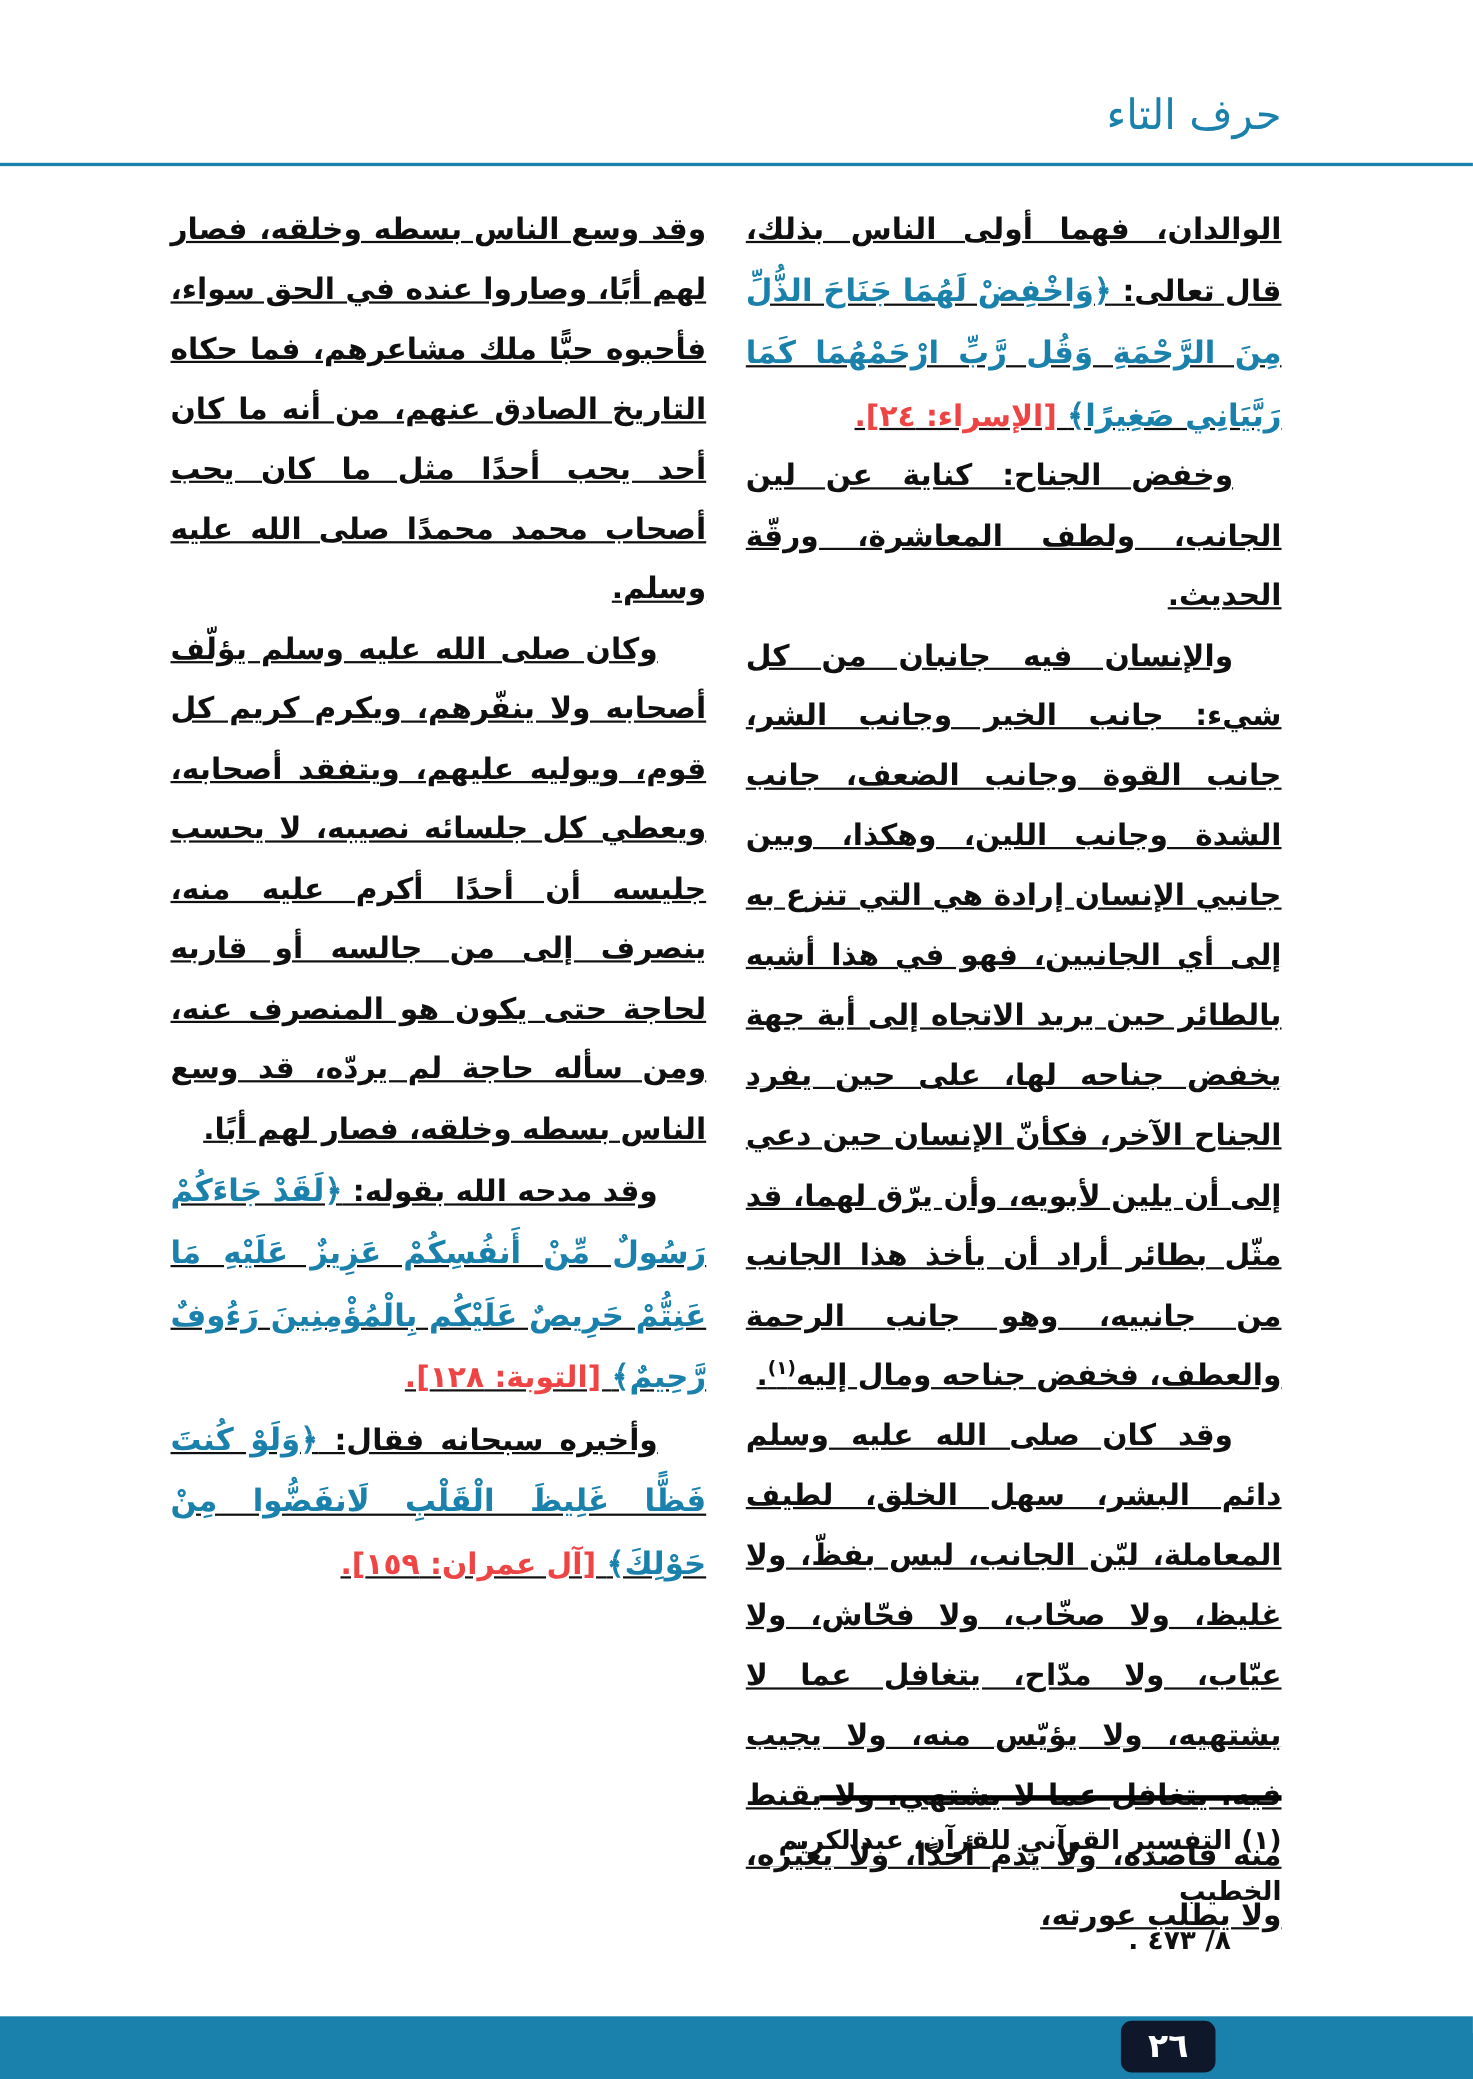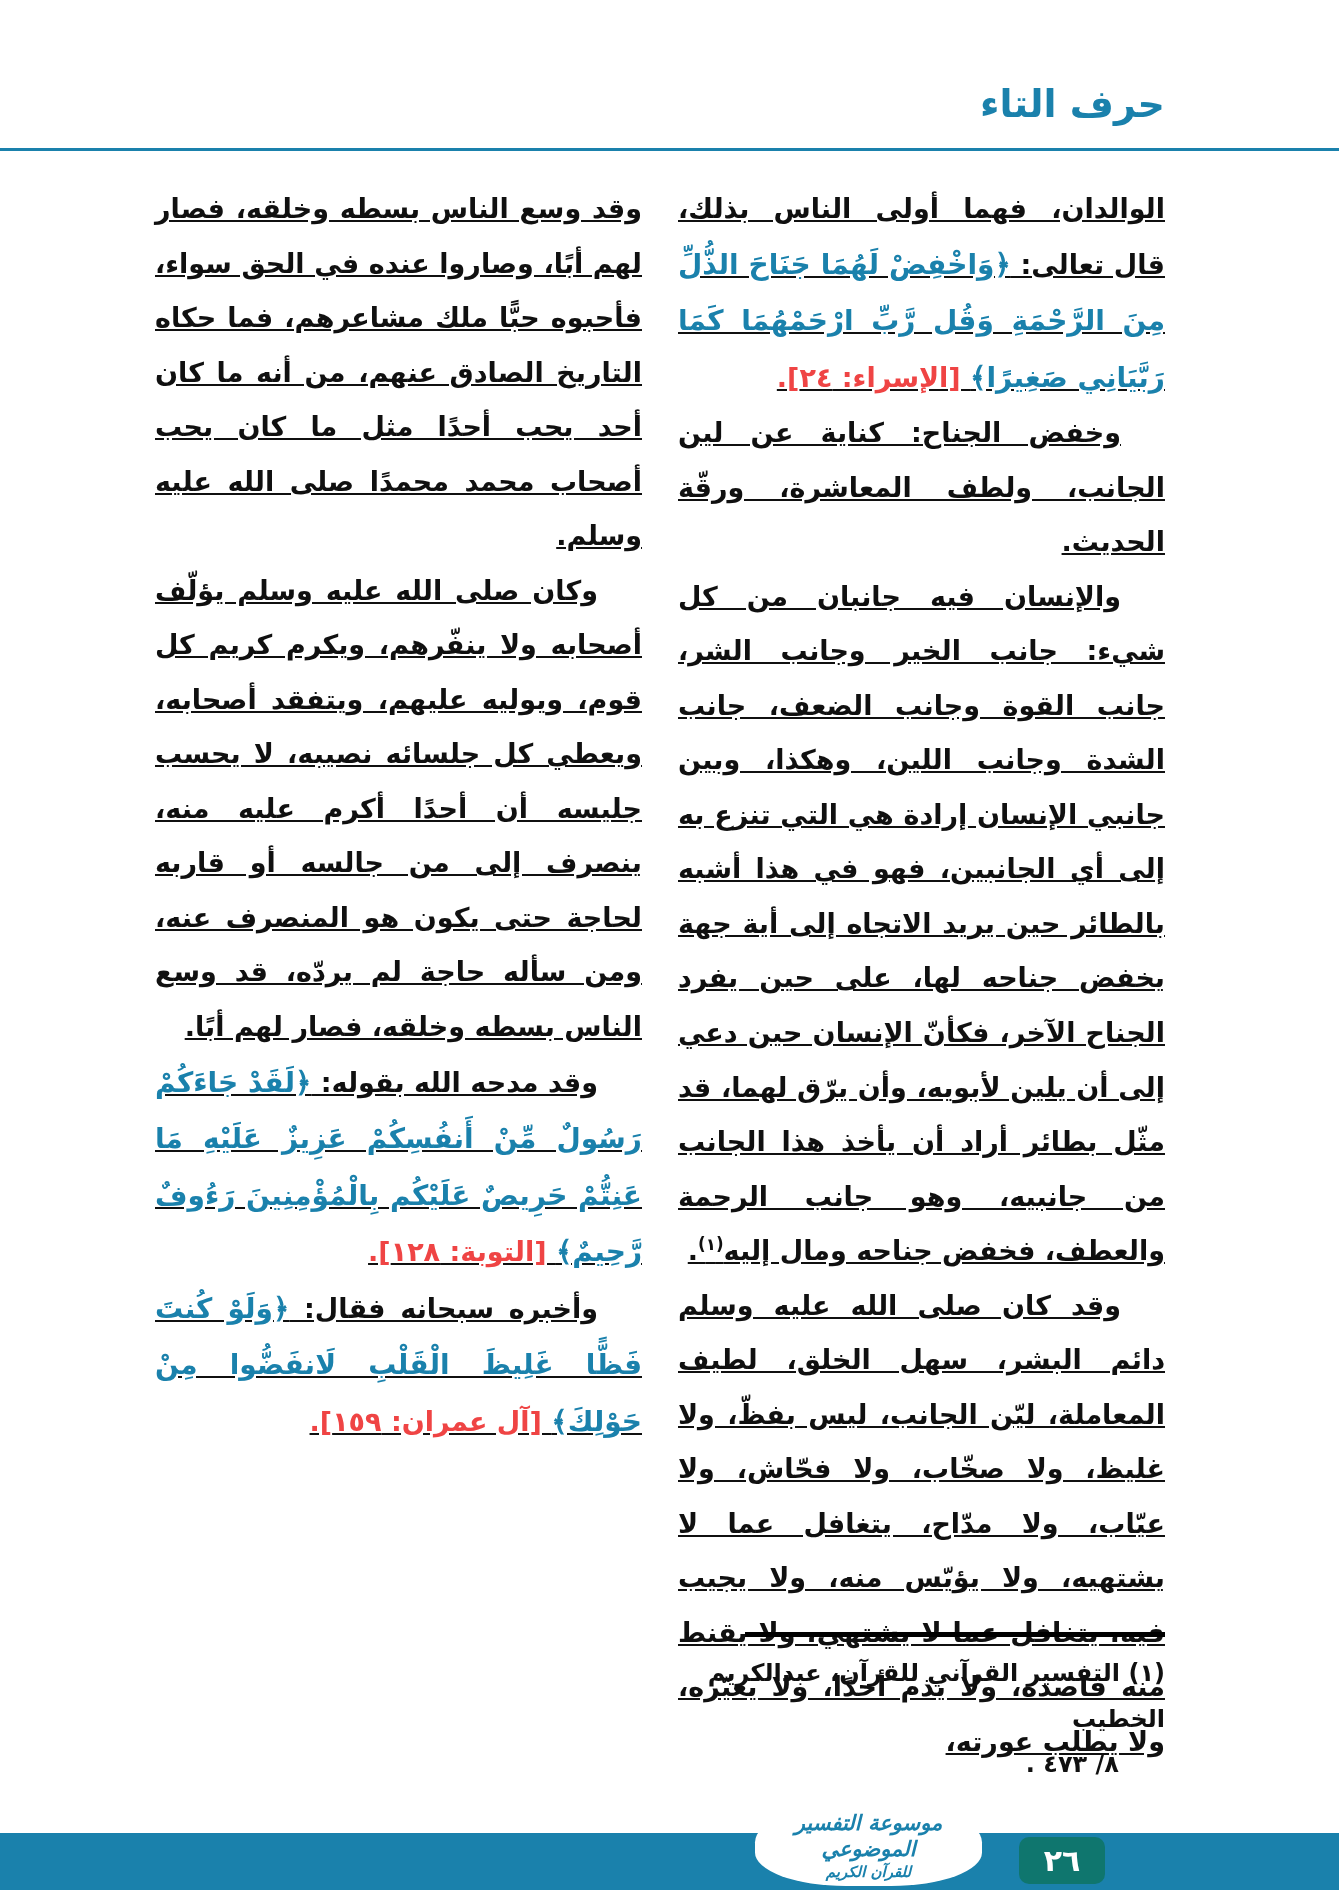--- a/index.html
+++ b/index.html
@@ -7,21 +7,21 @@
     position:relative;
     width:1339px;height:1890px;
     background:#ffffff;
     overflow:hidden;
     direction:rtl;
     font-family:"DejaVu Sans", sans-serif;
   }
   
   .chapter-title{
     position:absolute;top:82px;right:174px;
-    color:#1a81ac;font-size:38px;font-weight:bold;
+    color:#1a81ac;font-size:38px;font-weight:normal;
     letter-spacing:0;
     margin-left:28px;
   }
   .header-rule{
     position:absolute;top:148px;left:0;
     width:1339px;height:3px;background:#1a81ac;
   }
   
   .content{
     position:absolute;top:182px;right:174px;
@@ -60,21 +60,21 @@
     width:215px;padding:8px 6px 4px 6px;
     background:#ffffff;border-radius:48% 48% 40% 40%;
     text-align:center;color:#1a81ac;
     z-index:2;
   }
   .emblem-l1{font-size:21px;font-weight:bold;font-style:italic;line-height:1.25;}
   .emblem-l2{font-size:15px;font-weight:bold;font-style:italic;line-height:1.3;}
   .page-badge{
     position:absolute;bottom:6px;right:234px;
     width:86px;height:47px;
-    background:#0f766e;border-radius:10px;
+    background:#0f172a;border-radius:10px;
     display:flex;align-items:center;justify-content:center;
     color:#ffffff;font-size:30px;font-weight:bold;
     z-index:2;
   }
 </style>
 </head>
 <body>
 
 <div class="page">
 
@@ -100,20 +100,16 @@
   </div>
 
   <div class="footnote">
     <div class="fn-rule"></div>
     <div class="fn-line">(١) التفسير القرآني للقرآن، عبدالكريم الخطيب</div>
     <div class="fn-line fn-line2">٨/ ٤٧٣ .</div>
   </div>
 
   <div class="footer-bar"></div>
 
-  <div class="book-emblem">
-    <div class="emblem-l1">موسوعة التفسير الموضوعي</div>
-    <div class="emblem-l2">للقرآن الكريم</div>
-  </div>
 
   <div class="page-badge">٢٦</div>
 
 </div>
 
 </body></html>

